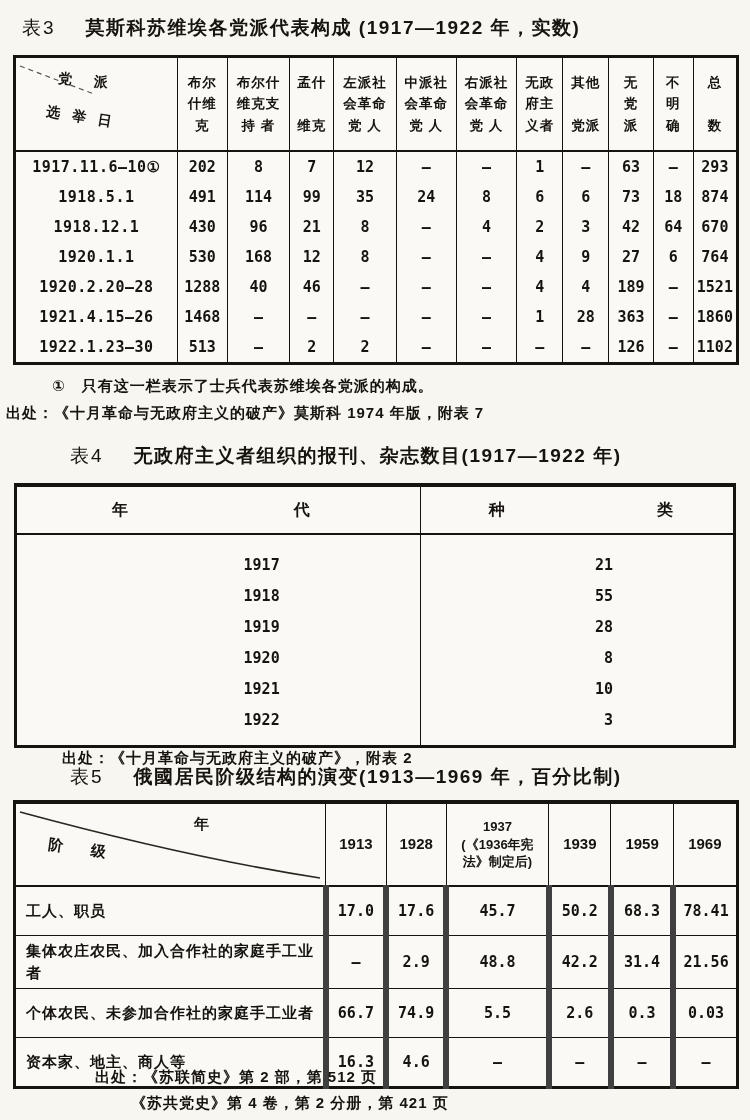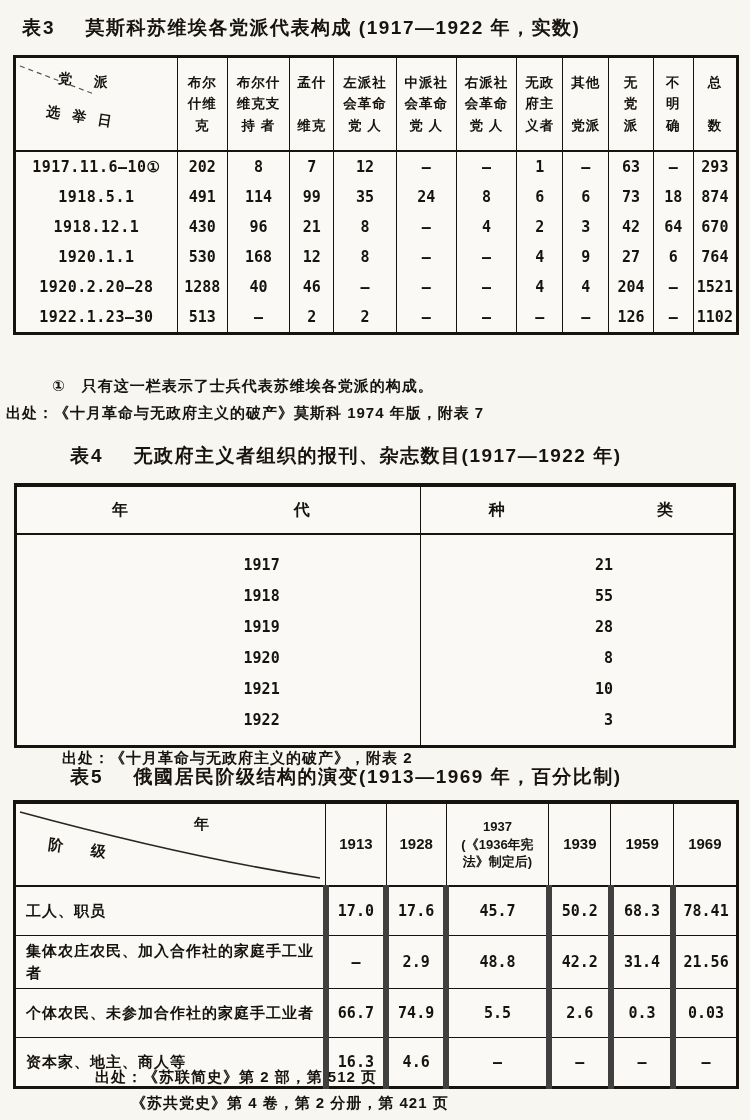--- a/index.html
+++ b/index.html
@@ -3,21 +3,21 @@
 <meta charset="utf-8">
 <style>
   html,body{margin:0;padding:0;}
   .page{
     position:relative; width:750px; height:1120px;
     background:#f8f6f1; color:#17140f; overflow:hidden;
     font-family:"Liberation Sans","DejaVu Sans",sans-serif;
   }
   .abs{position:absolute;}
   .tbl-title{font-size:19px; font-weight:bold; letter-spacing:1.5px; white-space:nowrap;}
-  .tbl-title .lbl{font-weight:bold; margin-right:30px; letter-spacing:2px;margin-top:24px;}
+  .tbl-title .lbl{font-weight:normal; margin-right:30px; letter-spacing:2px;margin-top:24px;}
   table{border-collapse:collapse; table-layout:fixed; background:#fbf9f5;}
   td,th{padding:0; overflow:hidden;}
 
   
   #table3{width:726px; border:3px solid #17140f;}
   #table3 th{
     border-left:1px solid #17140f; border-bottom:2px solid #17140f;
     height:92px; font-size:13.5px; font-weight:bold; line-height:1.6;
     white-space:pre-line; vertical-align:middle; text-align:center; letter-spacing:1px;
   }
@@ -198,23 +198,37 @@
         <tr>
           <td>1920.2.20—28</td>
           <td>1288</td>
           <td>40</td>
           <td>46</td>
           <td>—</td>
           <td>—</td>
           <td>—</td>
           <td>4</td>
           <td>4</td>
-          <td>204</td>
+          <td>189</td>
           <td>—</td>
           <td>1521</td>
+        </tr>
+        <tr>
+          <td>1921.4.15—26</td>
+          <td>1468</td>
+          <td>—</td>
+          <td>—</td>
+          <td>—</td>
+          <td>—</td>
+          <td>—</td>
+          <td>1</td>
+          <td>28</td>
+          <td>363</td>
+          <td>—</td>
+          <td>1860</td>
         </tr>
         <tr>
           <td>1922.1.23—30</td>
           <td>513</td>
           <td>—</td>
           <td>2</td>
           <td>2</td>
           <td>—</td>
           <td>—</td>
           <td>—</td>

